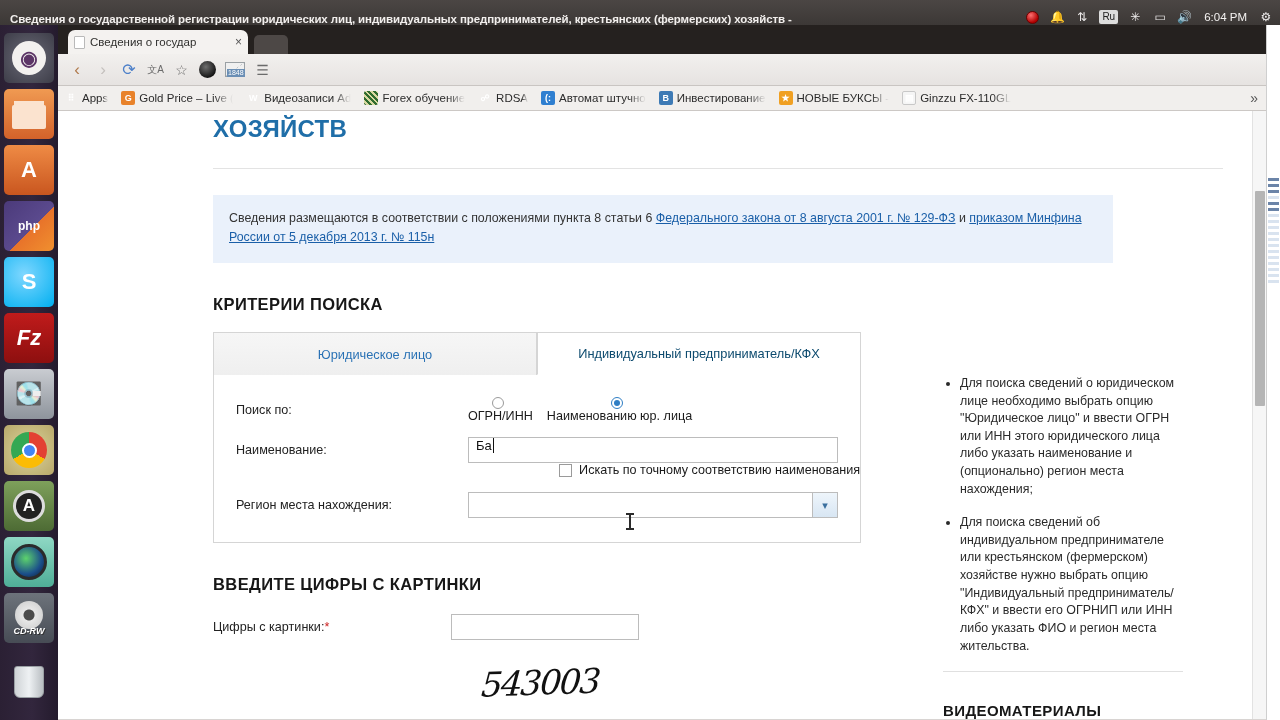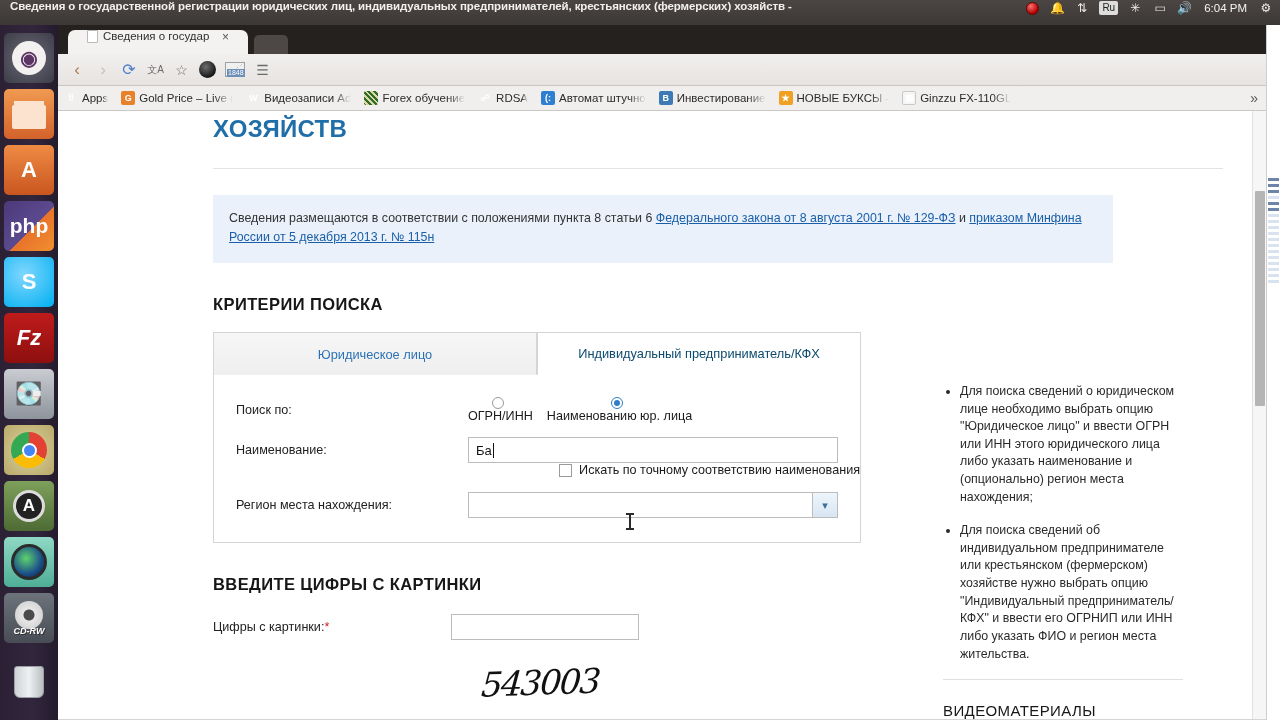--- a/index.html
+++ b/index.html
@@ -9,21 +9,21 @@
     font-family: "Liberation Sans", sans-serif;
     background: #2c2c2c;
   }
 
   
   #desktop { position: relative; width: 1280px; height: 720px; background:#3b2f2f; }
 
   #top-panel {
     position:absolute; left:0; top:0; width:1280px; height:25px;
     background: linear-gradient(to bottom, #4b4644, #3c3836);
-    display:flex; align-items:flex-start;
+    display:flex; align-items:flex-end;
     color:#e8e4e2;
   }
   #panel-title {
     font-size: 11.5px; font-weight: bold; color:#f2efed;
     margin-left: 10px; white-space: nowrap; overflow: hidden;
     text-overflow: ellipsis; max-width: 950px; letter-spacing:-0.1px;
   }
   #tray { margin-left:auto; display:flex; align-items:center; gap:9px; padding-right:6px; }
   .tray-ico { width:16px; height:16px; display:flex; align-items:center; justify-content:center;
               font-size:12px; color:#eceaea; }
@@ -52,21 +52,21 @@
     border-top:4px solid transparent; border-bottom:4px solid transparent;
     border-right:5px solid #d9d4e0;
   }
   .ic-ubuntu { background: radial-gradient(circle at 50% 50%, #6b6b78, #3d3d48);}
   .ic-ubuntu .circ { width:34px;height:34px;border-radius:50%;background:#f3f1ef;
       display:flex;align-items:center;justify-content:center;color:#5c3566;font-size:20px;}
   .ic-files   { background: linear-gradient(to bottom,#f09a52,#d3622a); }
   .ic-files .folder{ width:34px;height:24px;background:#fbe3cf;border-radius:2px;
       box-shadow:0 -6px 0 -2px #fbe3cf; margin-top:5px;}
   .ic-soft    { background: linear-gradient(to bottom,#ef8b45,#c9561f); }
-  .ic-php     { background: linear-gradient(135deg,#4b3a7a 0%,#5b4a8e 55%, #e8732a 56%, #f0902f 100%); font-size:21px;}
+  .ic-php     { background: linear-gradient(135deg,#4b3a7a 0%,#5b4a8e 55%, #e8732a 56%, #f0902f 100%); font-size:12px;}
   .ic-skype   { background: radial-gradient(circle at 40% 35%, #7fd7ff, #00aff0); }
   .ic-fz      { background: linear-gradient(to bottom,#c01b1b,#8d0f0f); font-style:italic; }
   .ic-disk    { background: linear-gradient(to bottom,#c9ccd1,#8e949c); }
   .ic-chrome  { background: radial-gradient(circle at 50% 50%, #dcd49c, #b8a86a); }
   .ic-chrome .cw{ width:36px;height:36px;border-radius:50%;
       background: conic-gradient(#e34133 0deg 120deg, #fbbc05 120deg 240deg, #34a853 240deg 360deg);
       display:flex;align-items:center;justify-content:center;}
   .ic-chrome .cc{ width:15px;height:15px;border-radius:50%;background:#4285f4;border:2px solid #fff;}
   .ic-update  { background: linear-gradient(to bottom,#7ea05b,#4d6b34); }
   .ic-update .ub{ width:32px;height:32px;border-radius:50%;background:#222; display:flex;
@@ -85,21 +85,21 @@
 
   
   #browser {
     position:absolute; left:58px; top:25px; width:1208px; height:695px;
     background:#d8d4d2; overflow:hidden;
   }
   #tabstrip { height:29px; background:#25211f; position:relative; }
   .tab {
     position:absolute; left:10px; top:5px; width:180px; height:24px;
     background:#f4f2f0; border-radius:7px 7px 0 0;
-    display:flex; align-items:flex-start; padding:0 19px; font-size:11.5px; color:#30302e;
+    display:flex; align-items:center; padding:0 6px; font-size:11.5px; color:#30302e;
   }
   .tab .fav { width:11px;height:13px;background:#fff;border:1px solid #b9b9b9;margin-right:5px;
               border-radius:1px; flex:none;}
   .tab .ttl { flex:1; white-space:nowrap; overflow:hidden; text-overflow:clip; }
   .tab .cls { font-size:12px; color:#555; margin-left:3px; }
   .tab-new { position:absolute; left:196px; top:10px; width:34px; height:19px;
              background:#4d4846; border-radius:5px 5px 0 0;}
 
   #toolbar { height:32px; background: linear-gradient(to bottom,#f2f0ee,#e6e3e1);
              border-bottom:1px solid #c9c5c2; display:flex; align-items:center; padding:0 6px; }
@@ -173,43 +173,43 @@
   .flabel { width:232px; font-size:12.6px; color:#222; }
   .radiogrp{ display:flex; align-items:center; gap:14px; font-size:12.6px; color:#1a1a1a;}
   .radio { width:12px;height:12px;border-radius:50%;border:1px solid #9a9a9a;background:#fff;
            display:inline-block; position:relative; margin-right:5px; vertical-align:-2px;}
   .radio.on { border-color:#2f7ec4; }
   .radio.on::after{ content:""; position:absolute; left:2px; top:2px; width:6px;height:6px;
            border-radius:50%; background:#2f7ec4; }
   .rlabel { display:flex; align-items:center;flex-direction:column; }
 
   .textinput { width:370px; height:26px; border:1px solid #bcbcbc; background:#fff;
-               font-size:13px; color:#111; padding:0 7px; display:flex; align-items:center; }
+               font-size:13px; color:#111; padding:0 7px; display:flex; align-items:flex-start; }
   .caret { display:inline-block; width:1px; height:15px; background:#111; margin-left:1px;}
 
   .checkrow { display:flex; align-items:center; font-size:12.6px; color:#1a1a1a; }
   .chk { width:13px;height:13px;border:1px solid #9a9a9a;background:#fff;margin-right:7px;}
 
   .selectbox { width:370px; height:26px; border:1px solid #bcbcbc; background:#fff;
                display:flex; align-items:center; justify-content:flex-end; }
   .selarrow { width:25px;height:24px;background:linear-gradient(to bottom,#eef5fb,#d8e6f3);
               border-left:1px solid #bcbcbc; display:flex;align-items:center;justify-content:center;
               color:#3a6f9e; font-size:11px; }
 
   .captcha-img { margin-left:268px; margin-top:22px; width:150px; height:50px;
                  font-family:"DejaVu Serif", serif; font-size:34px; color:#111;
                  font-style:italic; letter-spacing:-2px;
                  transform: rotate(-2deg) skewX(-6deg); }
 
   
-  #rightcol { position:absolute; left:885px; top:272px; width:240px; }
+  #rightcol { position:absolute; left:885px; top:264px; width:240px; }
   #rightcol ul { margin:0; padding-left:17px; }
   #rightcol li { font-size:12.4px; color:#2a2a2a; line-height:1.42; margin-bottom:16px; }
   .rc-rule { border-top:1px solid #e0e0e0; margin-top:6px; }
-  .rc-title { font-weight:normal; font-size:15px; color:#171717; margin-top:22px; letter-spacing:0.4px;}
+  .rc-title { font-weight:bold; font-size:15px; color:#171717; margin-top:30px; letter-spacing:0.4px;}
 
   
   #vscroll { position:absolute; right:0; top:0; width:14px; height:608px; background:#f6f6f6;
              border-left:1px solid #e2e2e2; }
   #vthumb  { position:absolute; left:2px; top:80px; width:10px; height:215px; background:#b5b5b5;
              border-radius:1px; }
 
   
   #cursor { position:absolute; left:568px; top:402px; width:8px; height:17px; z-index:50; }
   #cursor .bar { position:absolute; left:3px; top:2px; width:2px; height:13px; background:#2b2b2b; }

